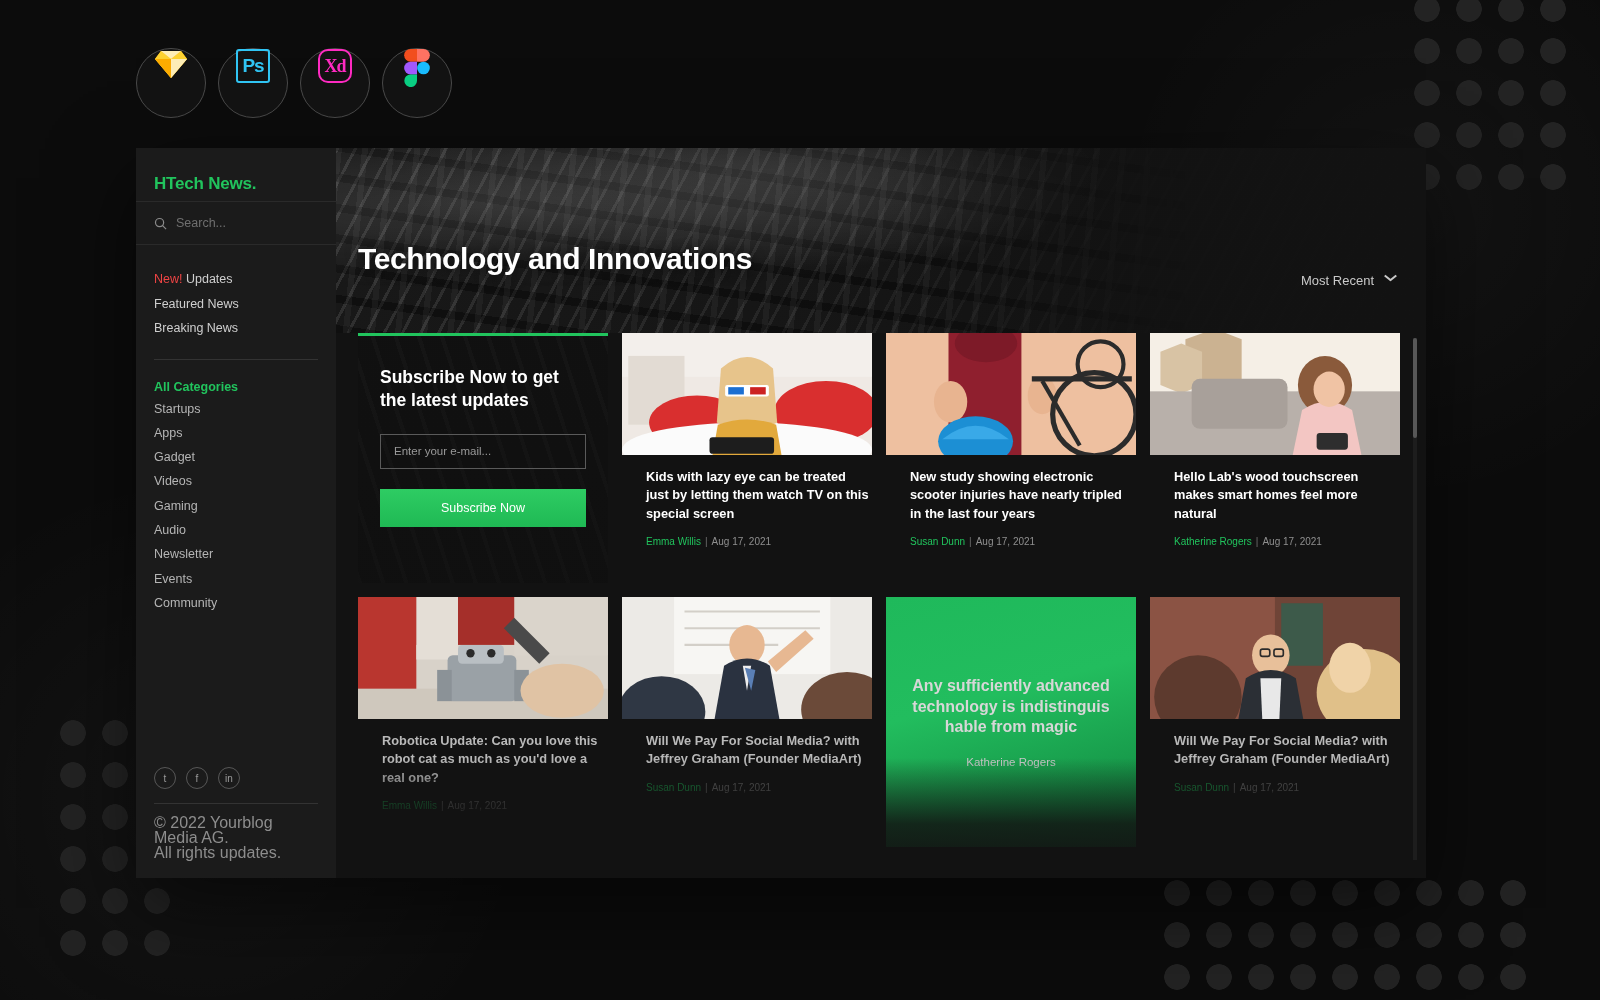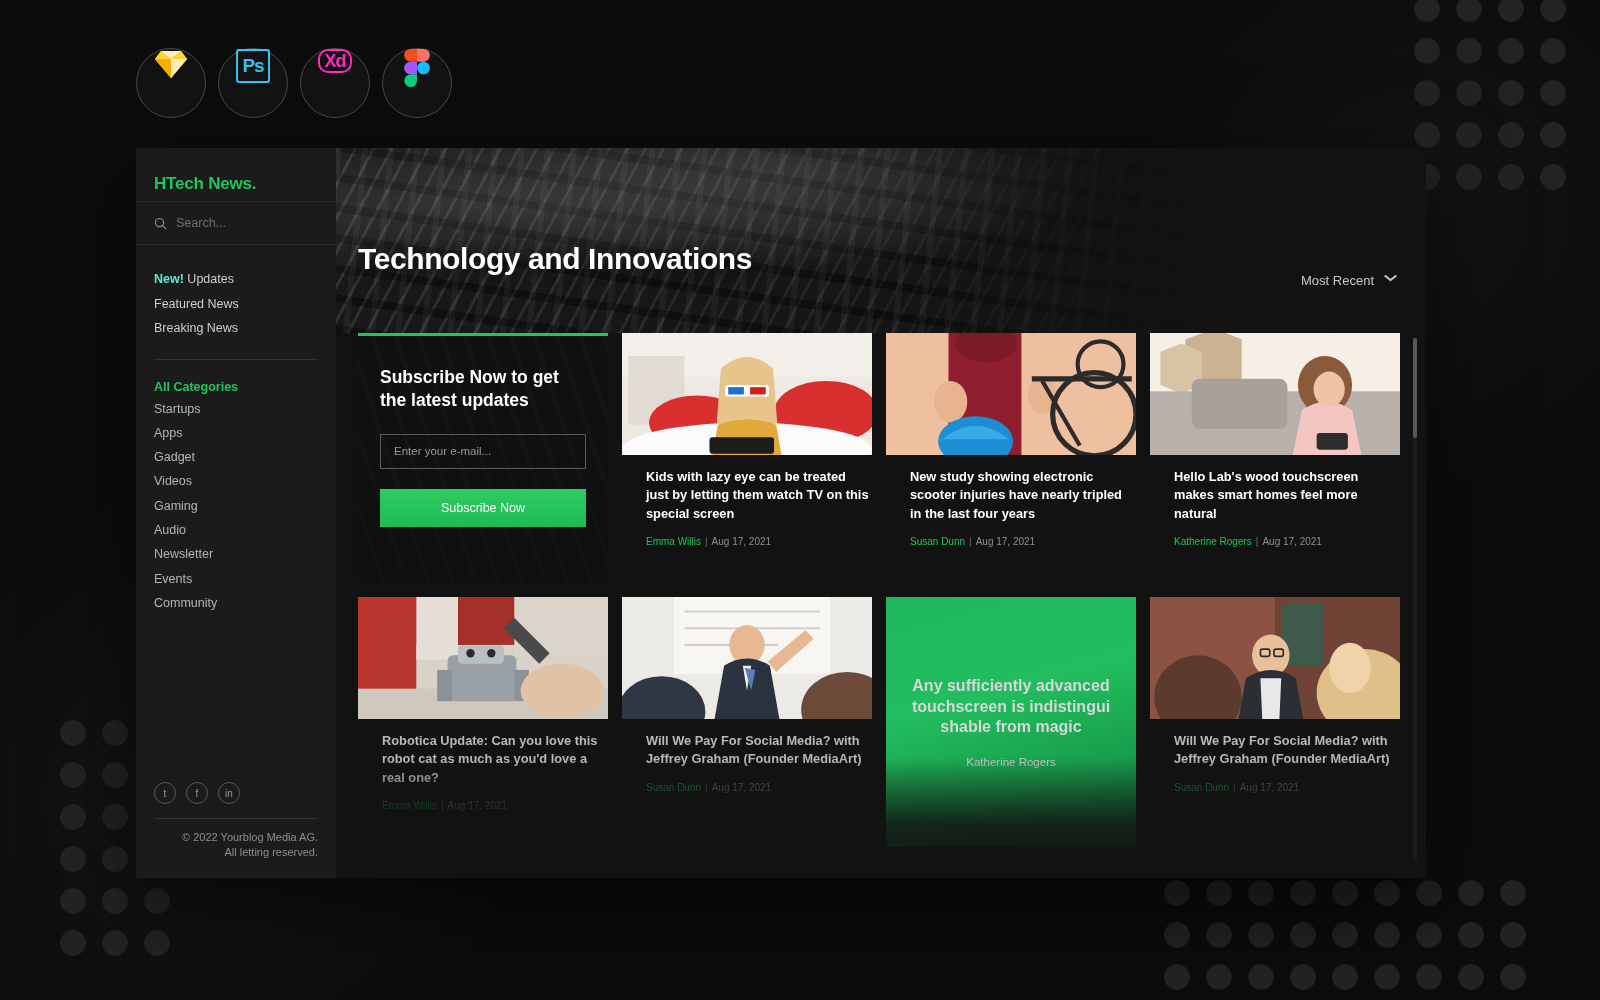--- a/index.html
+++ b/index.html
@@ -47,23 +47,23 @@
     border: 1px solid #4a4a4a; background: #131313;
     display: flex; align-items: flex-start; justify-content: center;
   }
   .ps-box {
     width: 34px; height: 34px; border: 2.5px solid #31c5f4; border-radius: 3px;
     color: #31c5f4; font-weight: bold; font-size: 19px;
     display: flex; align-items: center; justify-content: center;
     font-family: "Liberation Sans", sans-serif; letter-spacing: -1px;
   }
   .xd-box {
-    width: 34px; height: 24px; border: 2.5px solid #ff2bc2; border-radius: 10px;
+    width: 34px; height: 34px; border: 2.5px solid #ff2bc2; border-radius: 10px;
     color: #ff2bc2; font-weight: bold; font-size: 18px;
-    display: flex; align-items: center; justify-content: center; letter-spacing: -1px;
+    display: flex; align-items: center; justify-content: center; letter-spacing: -1px; font-family: Liberation Serif, serif;
   }
 
   
   .app {
     position: absolute; left: 136px; top: 148px;
     width: 1290px; height: 730px;
     display: flex; background: #141414;
     box-shadow: 0 30px 80px rgba(0,0,0,.55);
   }
 
@@ -84,35 +84,35 @@
   .search-input {
     background: transparent; border: 0; outline: none; color: #cfcfcf;
     font-size: 12.5px; font-family: "Liberation Sans", sans-serif; width: 120px;
   }
   .search-input::placeholder { color: #6f6f6f; }
 
   .nav-group { padding: 22px 18px 0 18px; }
   .nav-item {
     color: #cfcfcf; font-size: 12.5px; line-height: 24.5px; cursor: pointer; white-space: nowrap;
   }
-  .nav-item .accent { color: #5eead4; font-weight: bold; }
+  .nav-item .accent { color: #ef4444; font-weight: normal; }
   .nav-divider { height: 1px; background: #333; margin: 18px 18px 0 18px; }
   .cat-head { color: #21c45d; font-size: 12.5px; font-weight: bold; padding: 20px 18px 3px 18px; }
   .cat-list { padding: 0 18px; }
   .cat-item { color: #b5b5b5; font-size: 12.5px; line-height: 24.3px; cursor: pointer; }
 
   .sidebar-foot { margin-top: auto; padding: 0 18px 18px 18px; }
   .socials { display: flex; gap: 10px; margin-bottom: 14px; }
   .soc {
     width: 22px; height: 22px; border-radius: 50%; border: 1px solid #575757;
     display: flex; align-items: center; justify-content: center;
     color: #9b9b9b; font-size: 10px; cursor: pointer;
   }
   .foot-rule { height: 1px; background: #333; margin-bottom: 11px; }
-  .copy { color: #8d8d8d; font-size: 11px; line-height: 15px; text-align: right; }
+  .copy { color: #8d8d8d; font-size: 16px; line-height: 15px; }
 
   
   .content { flex: 1; position: relative; overflow: hidden; background: #121212; }
   .hero {
     height: 185px; position: relative; overflow: hidden;
     background:
       linear-gradient(90deg, rgba(18,18,18,.25) 0%, rgba(18,18,18,.55) 45%, rgba(18,18,18,.97) 72%, #121212 100%),
       repeating-linear-gradient(118deg, #3a3a3a 0 3px, #1a1a1a 3px 16px),
       #222;
   }
@@ -289,21 +289,21 @@
     </div>
 
     <div class="sidebar-foot">
       <div class="socials">
         <div class="soc">t</div>
         <div class="soc">f</div>
         <div class="soc">in</div>
       </div>
       <div class="foot-rule"></div>
       <div class="copy">© 2022 Yourblog Media AG.</div>
-      <div class="copy">All letting reserved.</div>
+      <div class="copy">All rights updates.</div>
     </div>
   </aside>
 
   <main class="content">
 
     <section class="hero">
       <div class="hero-kb"></div>
       <h1 class="hero-title">
         <br>
         <span>Technology and Innovations</span>
@@ -442,21 +442,21 @@
         </div>
         <div class="card-body">
           <div class="card-title">Will We Pay For Social Media? with Jeffrey Graham (Founder MediaArt)</div>
           <div class="card-meta">
             <span class="author">Susan Dunn</span><span class="sep">|</span><span class="date">Aug 17, 2021</span>
           </div>
         </div>
       </article>
 
       <div class="quote">
-        <div class="quote-text">Any sufficiently advanced touchscreen is indistinguishable from magic</div>
+        <div class="quote-text">Any sufficiently advanced technology is indistinguishable from magic</div>
         <div class="quote-author">Katherine Rogers</div>
       </div>
 
       <article class="card dim">
         <div class="thumb">
           <svg class="ph" viewBox="0 0 240 122" preserveAspectRatio="none">
             <rect width="240" height="122" fill="#7a4d3f"></rect>
             <rect x="0" y="0" width="120" height="122" fill="#8b5344"></rect>
             <rect x="120" y="0" width="120" height="122" fill="#6f4437"></rect>
             <rect x="126" y="6" width="40" height="60" fill="#3d5a4a"></rect>

